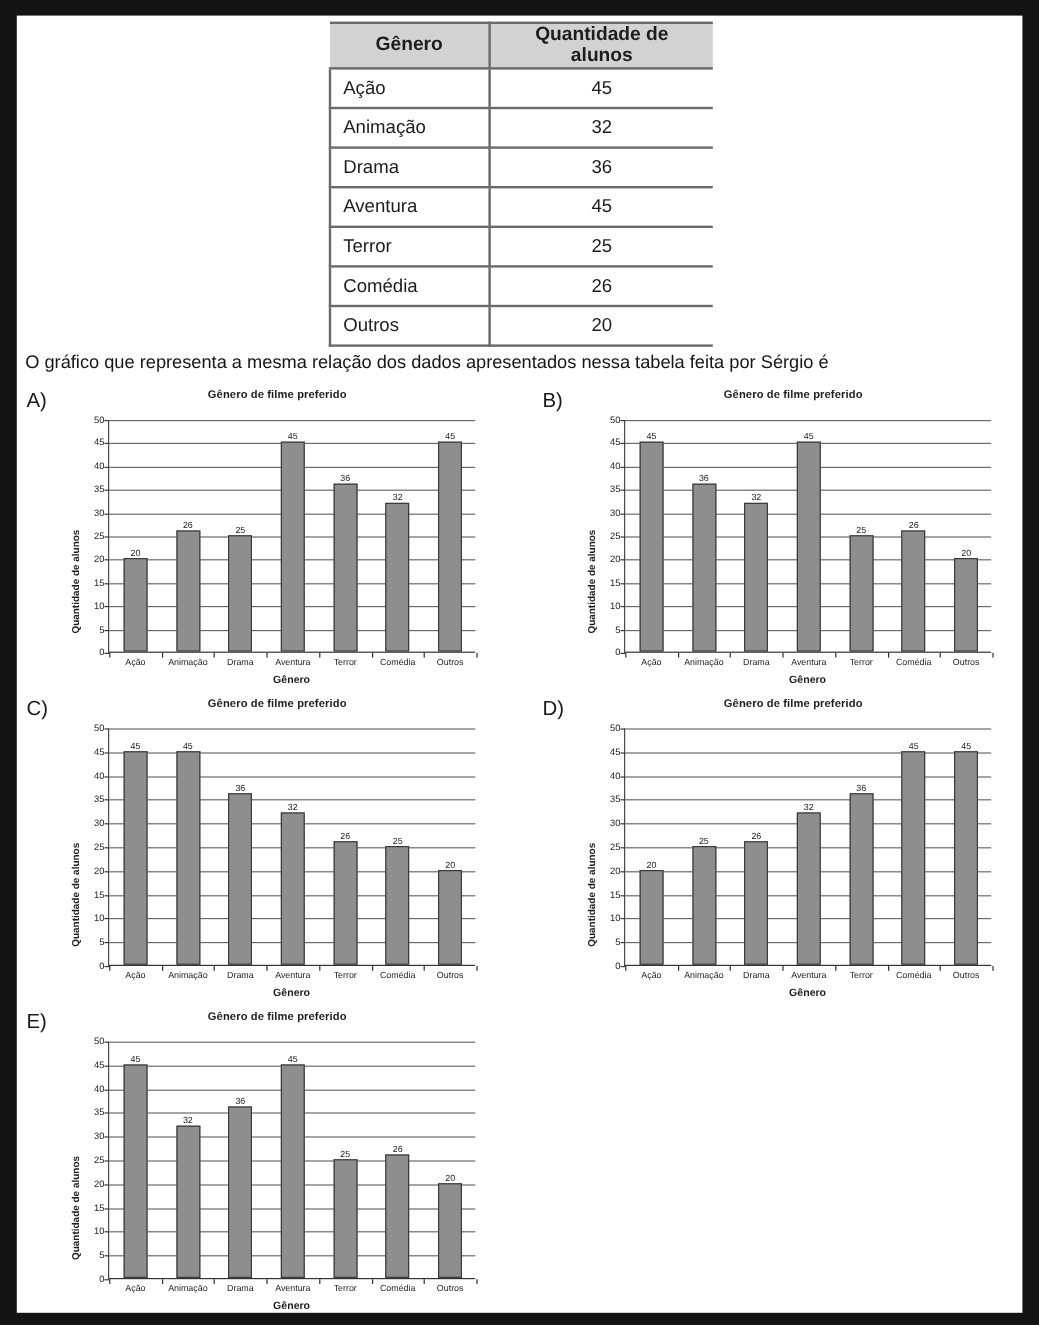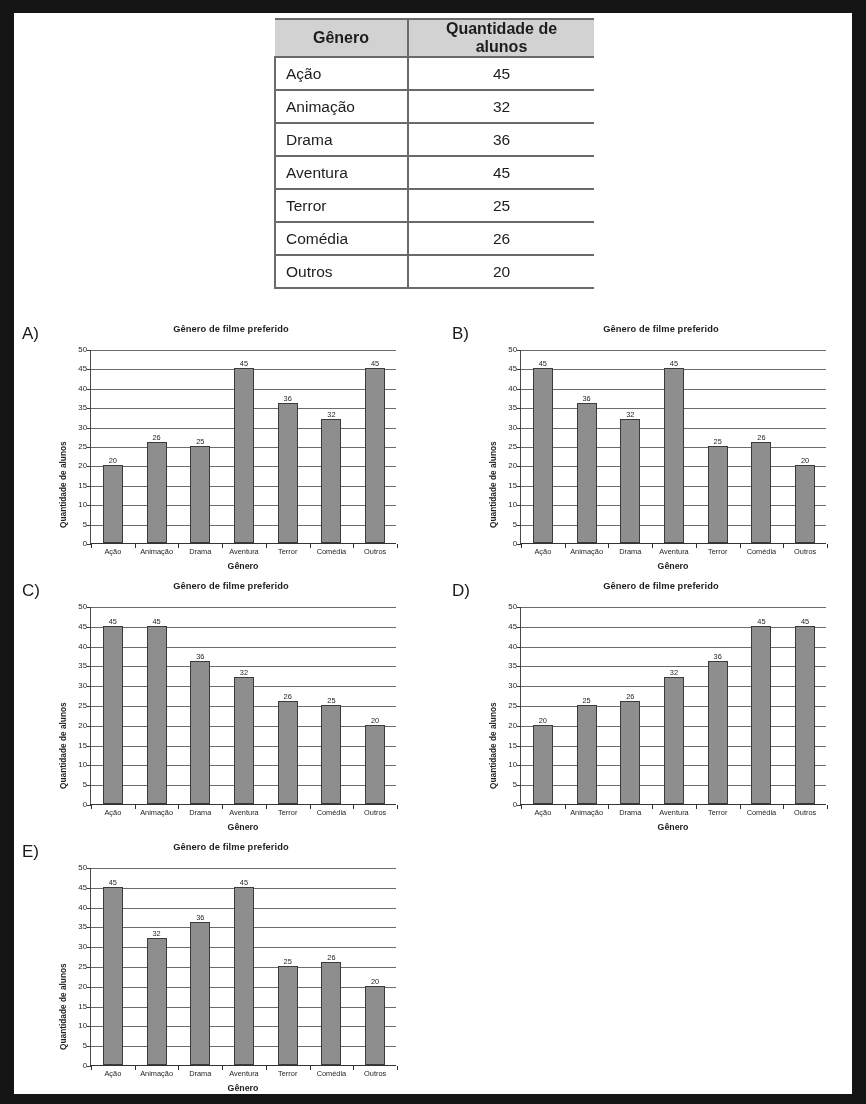--- a/index.html
+++ b/index.html
@@ -222,20 +222,21 @@
             <td class="val-cell">26</td>
           </tr>
           <tr>
             <td class="cat-cell">Outros</td>
             <td class="val-cell">20</td>
           </tr>
         </tbody>
     </table>
   </div>
 
+  <div class="question">O gráfico que representa a mesma relação dos dados apresentados nessa tabela feita por Sérgio é</div>
 
   <div id="charts-root">
       <div class="opt" style="left: 8px; top: 311px; width: 394px;">
         <div class="opt-letter">A)</div>
         <div class="chart" style="left: 32px; top: 0px; width: 354px; height: 254px;">
           <div class="chart-title">Gênero de filme preferido</div>
           <div class="ylabel" style="left: 4px; top: 204.48px;">Quantidade de alunos</div>
           <div class="plot" style="left: 36px; top: 26px; width: 306px; height: 194px;">
             <div class="ytick-label" style="top: 194px;">0</div>
             <div class="ytick-mark" style="top: 194px;"></div>

